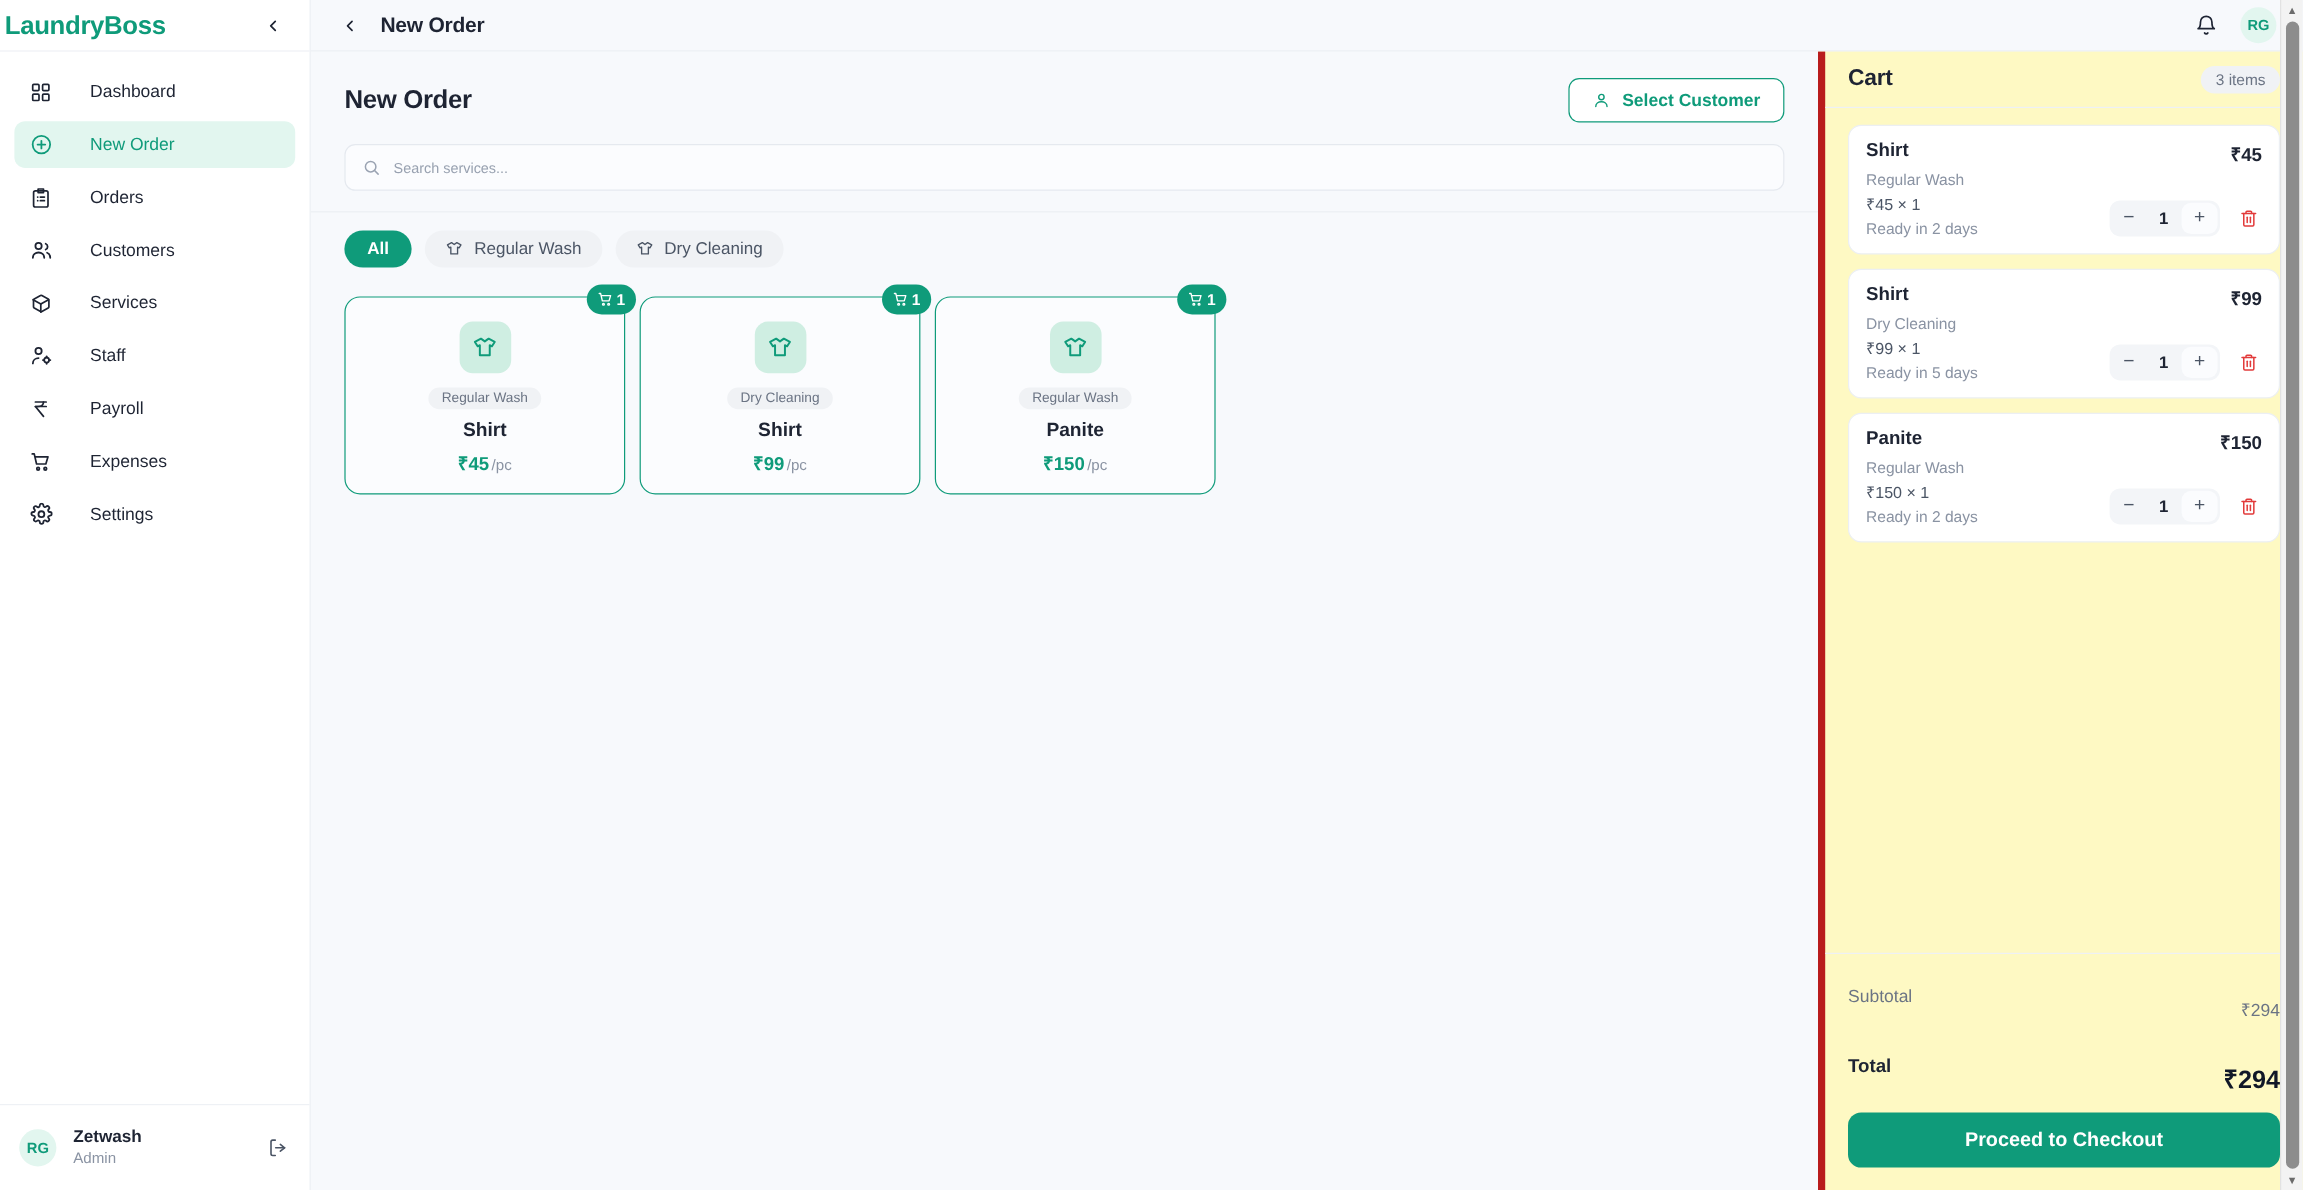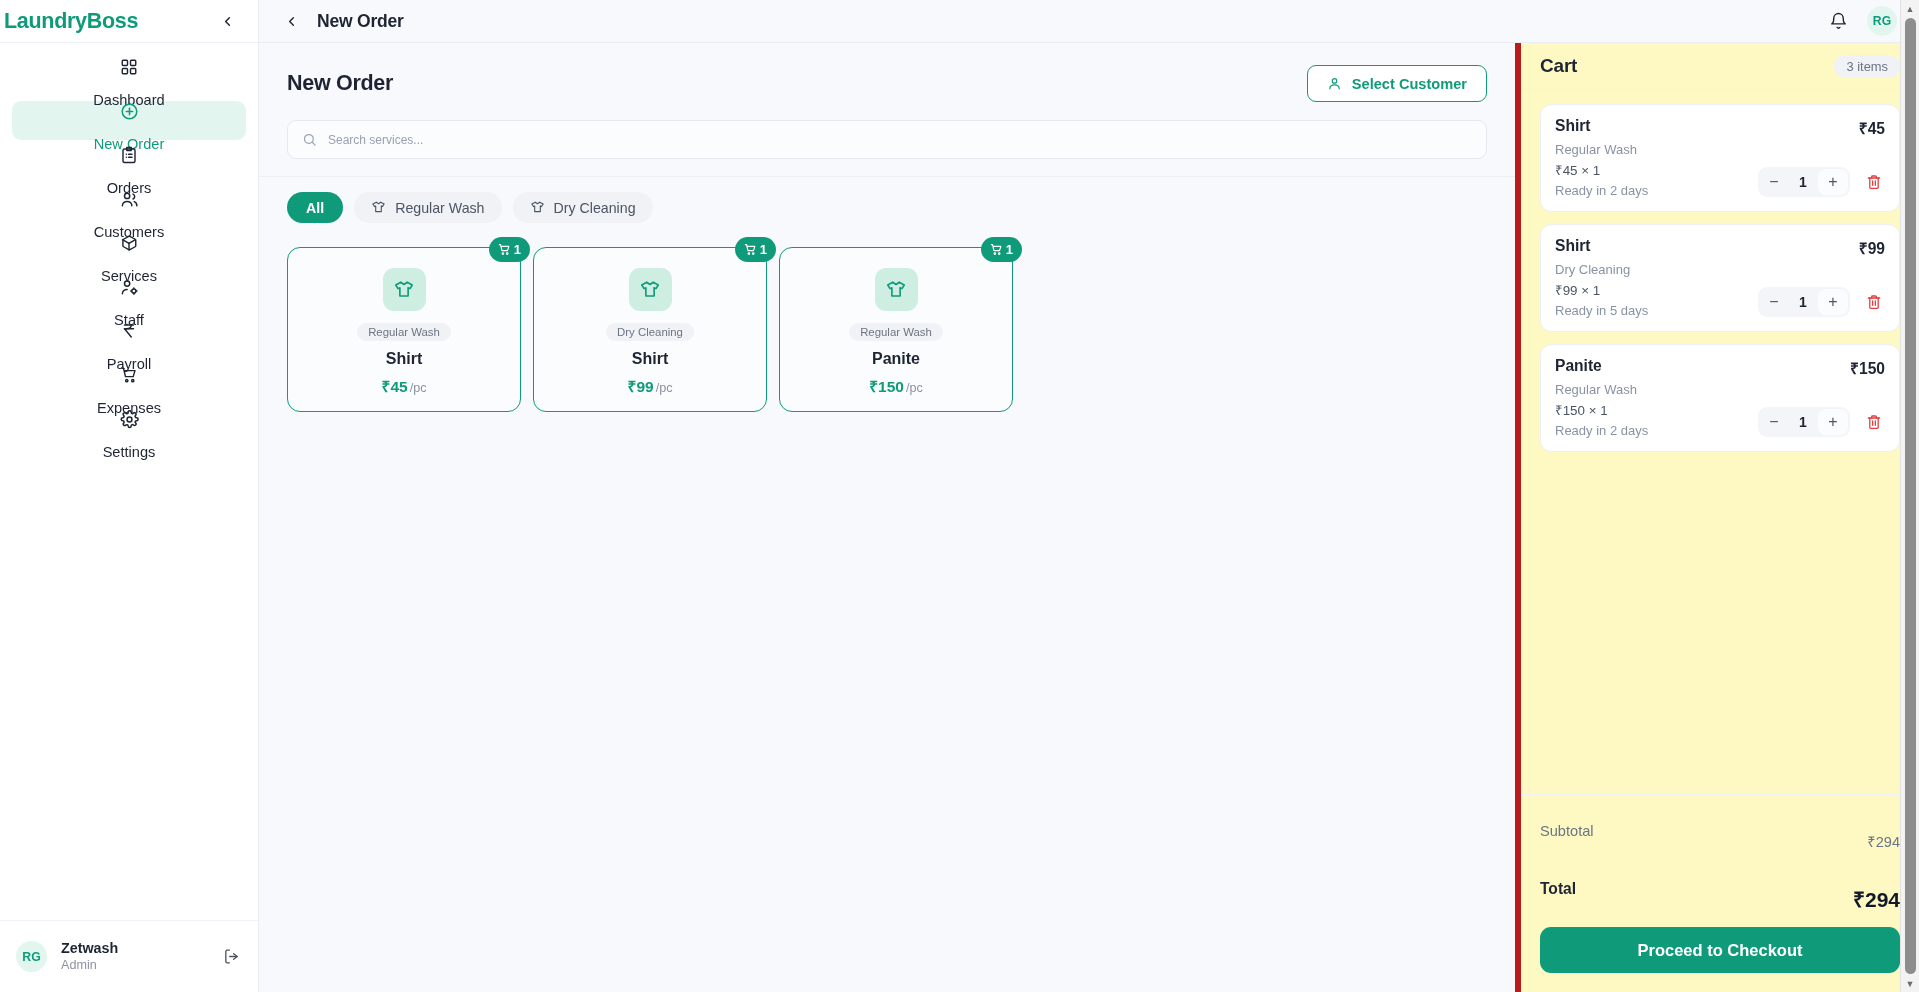--- a/index.html
+++ b/index.html
@@ -21,24 +21,23 @@
     height:43px;display:flex;align-items:center;justify-content:space-between;
     padding:0 20px 0 4px;border-bottom:1px solid #eef1f5;
   }
   .brand{font-size:21.5px;font-weight:bold;color:#0f9b7a;letter-spacing:-.3px;}
   .collapse-btn{
     width:22px;height:22px;display:flex;align-items:center;justify-content:center;
     color:#1e2433;cursor:pointer;
   }
   .nav{padding:14px 12px 0 12px;flex:1;overflow:hidden;}
   .nav-item{
-    display:flex;align-items:center;gap:15px;height:39px;padding:0 12px;
+    display:flex;align-items:center;gap:31px;height:39px;padding:0 12px;
     border-radius:9px;margin-bottom:5px;cursor:pointer;color:#1e2433;
     font-size:14.6px;
-    flex-direction:column;
   }
   .nav-item .ico{width:20px;height:20px;display:flex;align-items:center;justify-content:center;flex:0 0 20px;}
   .nav-item.active{background:#e2f6ef;color:#0f9b7a;}
   .nav-item.active .ico svg{stroke:#0f9b7a;}
   .nav-item .ico svg{stroke:#1e2433;}
 
   .sidebar-footer{
     border-top:1px solid #eef1f5;padding:14px 16px;display:flex;align-items:center;gap:14px;height:72px;
   }
   .avatar-sm{

